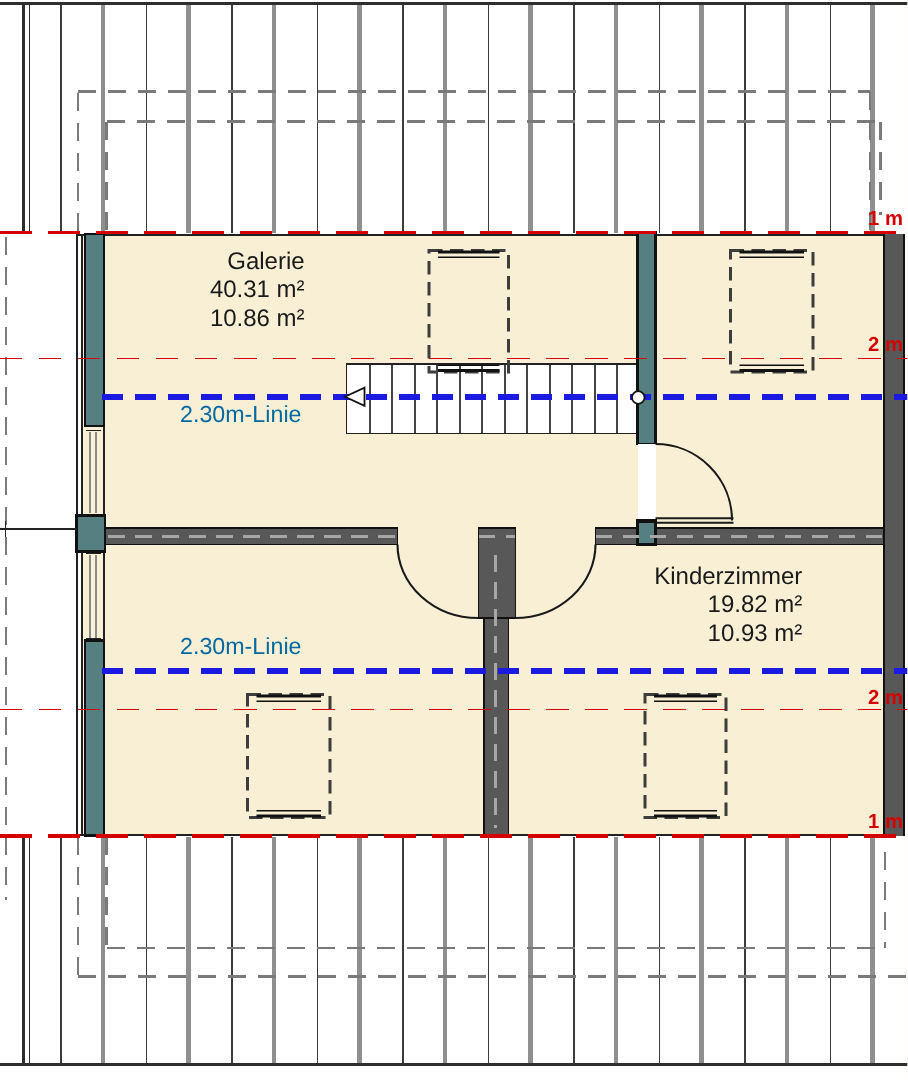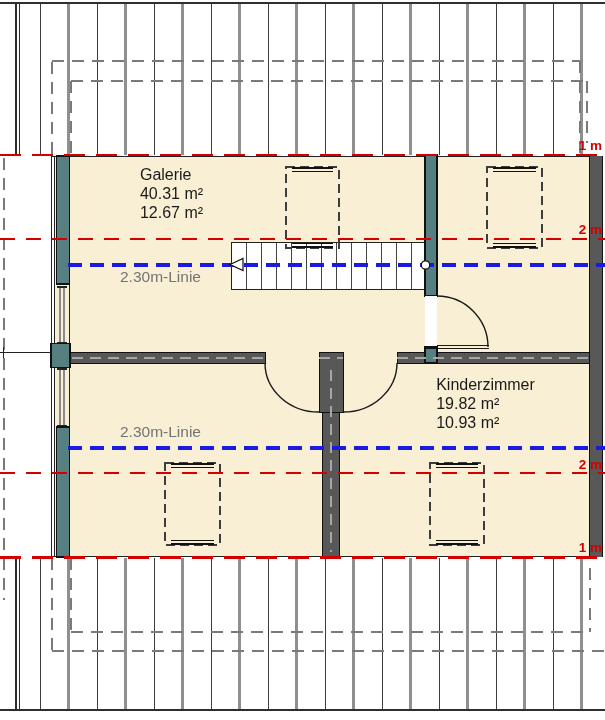--- a/index.html
+++ b/index.html
@@ -3,28 +3,28 @@
 <meta charset="utf-8">
 <style>
   html,body{margin:0;padding:0;background:#ffffff;}
   #canvas{
     position:relative;width:605px;height:720px;background:#ffffff;overflow:hidden;
     font-family:"Liberation Sans", sans-serif;
   }
   #plan-svg{position:absolute;left:0;top:0;}
   .lbl{position:absolute;white-space:nowrap;padding-left:39px;}
   .room-label{
-    color:#1a1a1a;font-size:16px;line-height:19px;text-align:left;
+    color:#1a1a1a;font-size:16px;line-height:19px;text-align:right;
     transform:translateX(-50%);
   }
   .red-label{
     color:#d40000;font-size:13.5px;font-weight:bold;text-align:right;right:3px;
   }
   .blue-label{
-    color:#737373;font-size:15.5px;left:81px;
+    color:#0369a1;font-size:15.5px;left:81px;
   }
 </style>
 </head>
 <body>
 
 <div id="canvas">
 
   <svg id="plan-svg" width="605" height="720" viewBox="0 0 605 720">
 
     <g id="rafters-top" shape-rendering="crispEdges">
@@ -221,21 +221,21 @@
 
     <g>
       <polygon points="230,264.5 243,258.5 243,270.5" fill="#ffffff" stroke="#111" stroke-width="1.2"></polygon>
       <circle cx="425.5" cy="265" r="4.2" fill="#ffffff" stroke="#111" stroke-width="1.2"></circle>
     </g>
   </svg>
 
   <div class="lbl room-label" style="left:152px;top:165px">
     <div>Galerie</div>
     <div>40.31 m²</div>
-    <div>12.67 m²</div>
+    <div>10.86 m²</div>
   </div>
 
 
 
   <div class="lbl room-label" style="left:466px;top:375px">
     <div>Kinderzimmer</div>
     <div>19.82 m²</div>
     <div>10.93 m²</div>
   </div>
 

